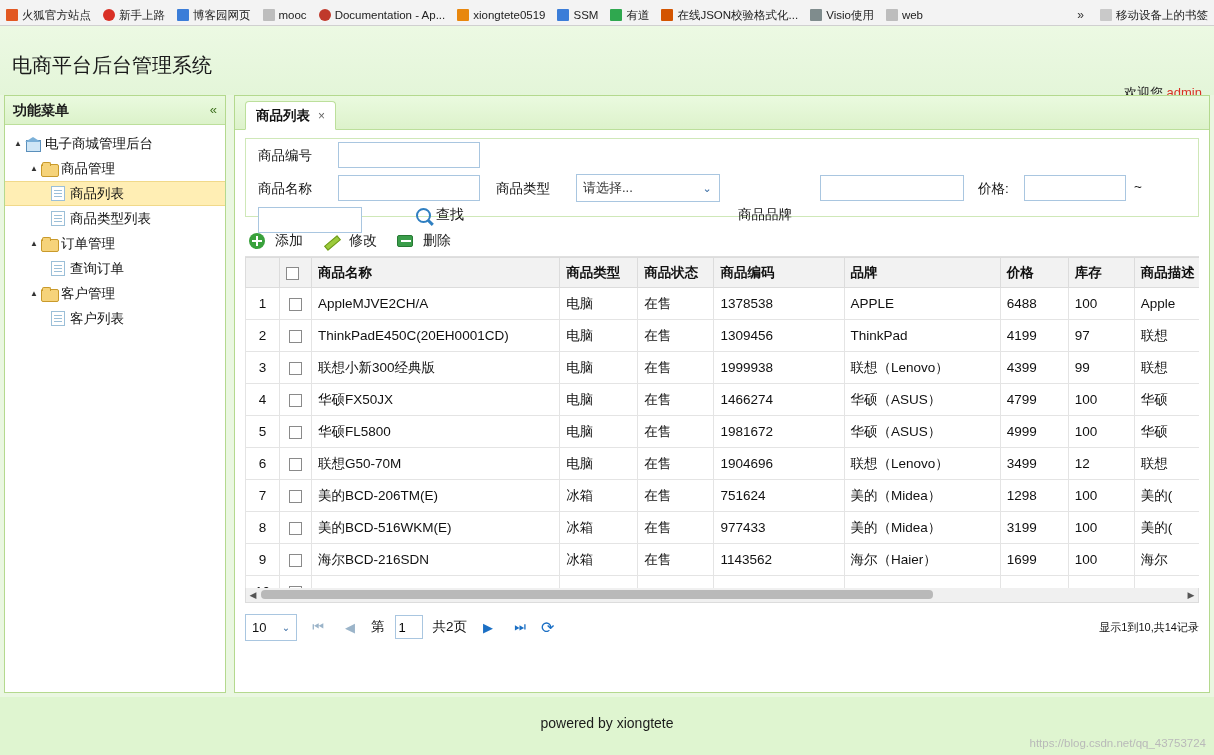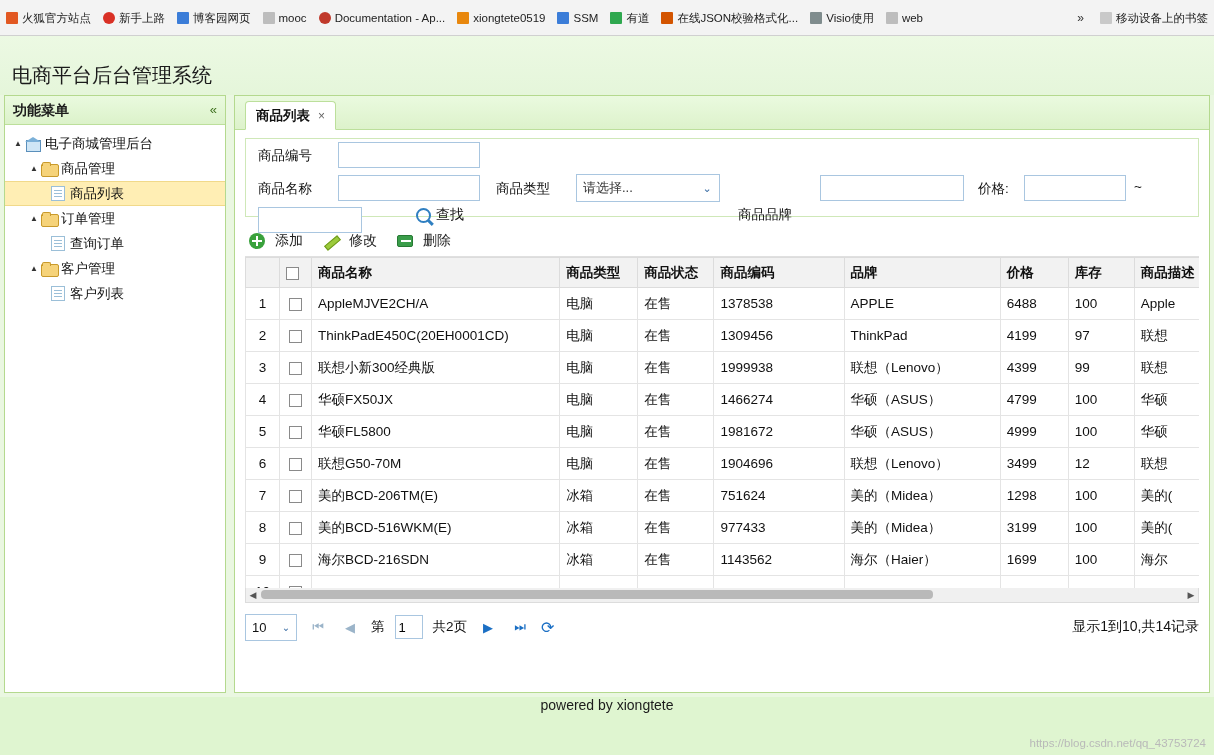--- a/index.html
+++ b/index.html
@@ -7,25 +7,25 @@
     margin: 0; padding: 0;
     width: 1214px; height: 755px;
     font-family: "Liberation Sans", sans-serif;
     font-size: 13px;
     overflow: hidden;
     background: #ffffff;
   }
 
   
   #bookmark-bar {
-    height: 36px;
+    height: 26px;
     background: #f3f3f3;
     border-bottom: 1px solid #d0d0d0;
     display: flex;
-    align-items: center;
+    align-items: flex-end;
     font-size: 11.5px;
     color: #222;
     overflow: hidden;
     position: relative;
     white-space: nowrap;
   }
   .bm {
     display: flex; align-items: center;
     gap: 4px;
     padding: 0 6px;
@@ -418,30 +418,30 @@
   }
   .pg-ic.blue { color: #1b6fc4; }
   .pg-ic.grey { color: #9bb4c9; }
   .pg-input {
     width: 28px; height: 24px;
     border: 1px solid #a9c6e0;
     font-size: 13px; text-align: left; padding: 0 3px;
     font-family: "Liberation Sans", sans-serif;
   }
   .pg-refresh { color: #1b6fc4; font-size: 16px; }
-  #pg-info { margin-left: auto; font-size: 14px; }
+  #pg-info { margin-left: auto; font-size: 11px; }
 
   
   #footer {
     position: absolute;
     left: 0; top: 697px;
     width: 1214px; height: 58px;
     background: #dff5d0;
     display: flex; align-items: flex-start; justify-content: center;
-    padding-top: 0;
+    padding-top: 18px;
     font-size: 14px;
     color: #1b1b1b;
   }
   #watermark {
     position: absolute;
     right: 8px; bottom: 6px;
     font-size: 11.5px;
     color: #b9b9b9;
   }
 </style>
@@ -528,20 +528,24 @@
         <span class="arrow">▲</span>
         <span class="icon-folder"></span>
         <span>商品管理</span>
       </div>
 
       <div class="tnode ind3 selected">
         <span class="icon-doc"></span>
         <span>商品列表</span>
       </div>
 
+      <div class="tnode ind3">
+        <span class="icon-doc"></span>
+        <span>商品类型列表</span>
+      </div>
 
       <div class="tnode ind2">
         <span class="arrow">▲</span>
         <span class="icon-folder"></span>
         <span>订单管理</span>
       </div>
 
       <div class="tnode ind3">
         <span class="icon-doc"></span>
         <span>查询订单</span>

